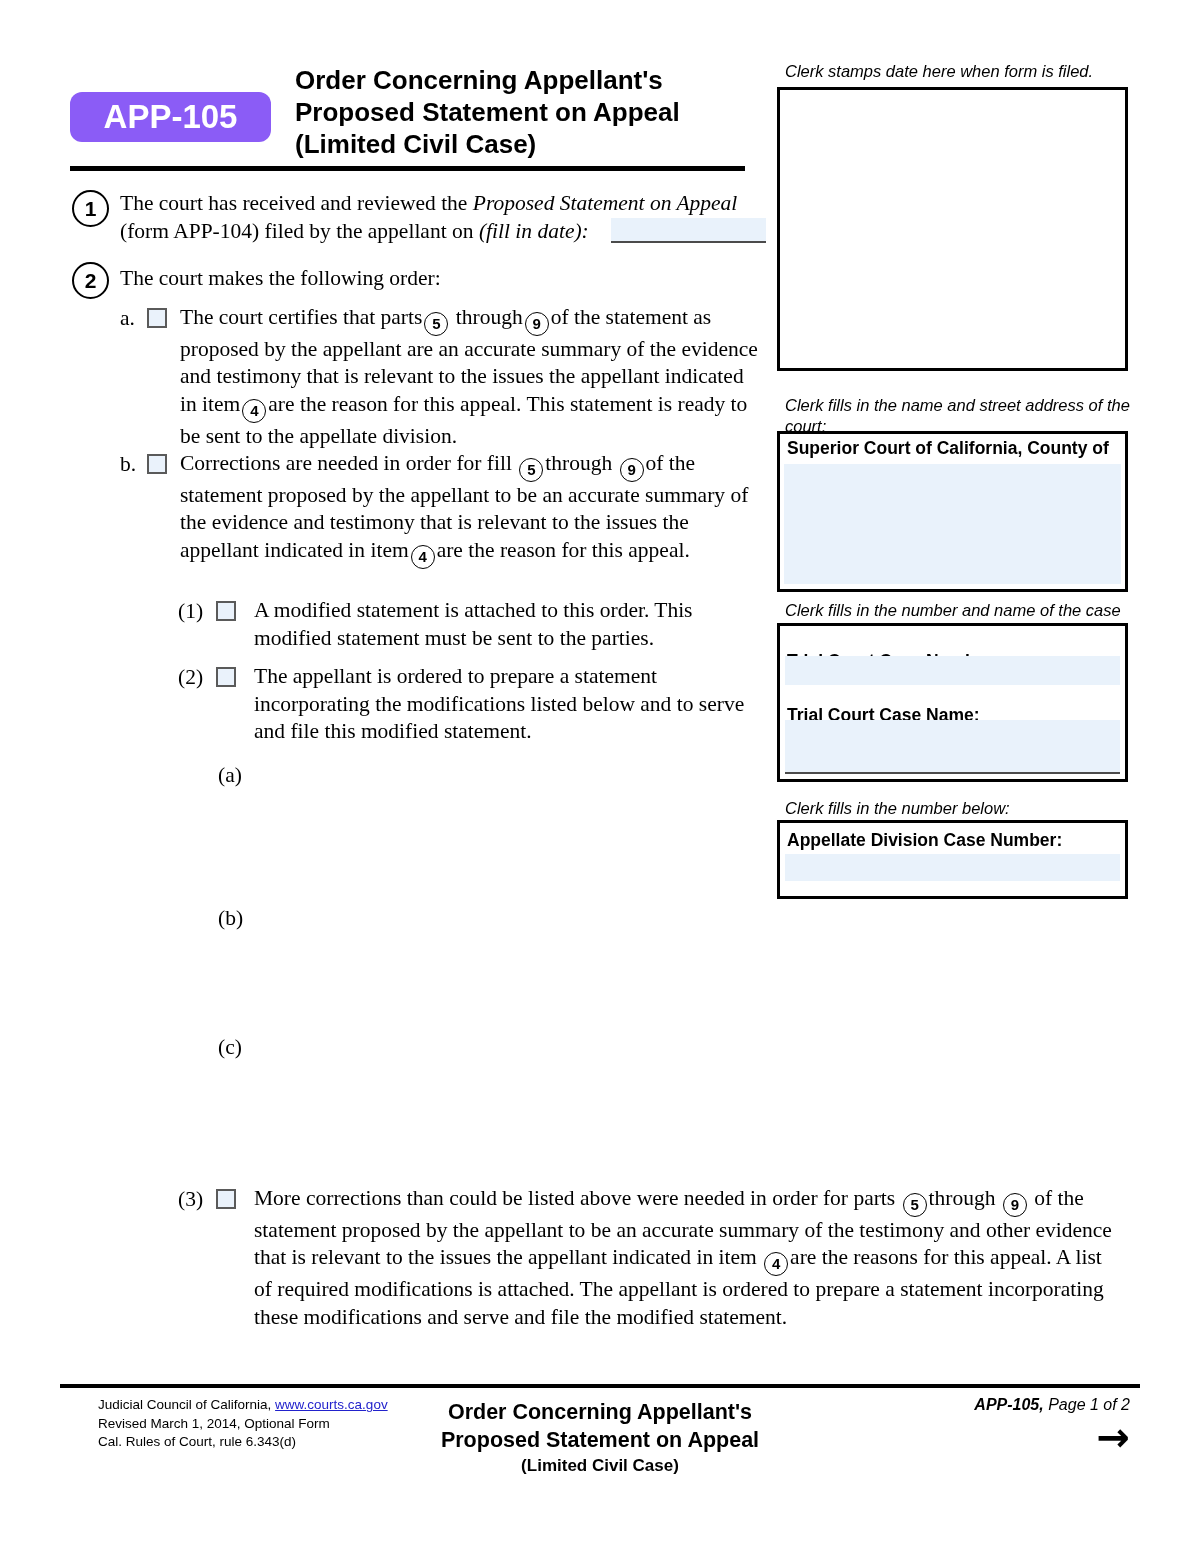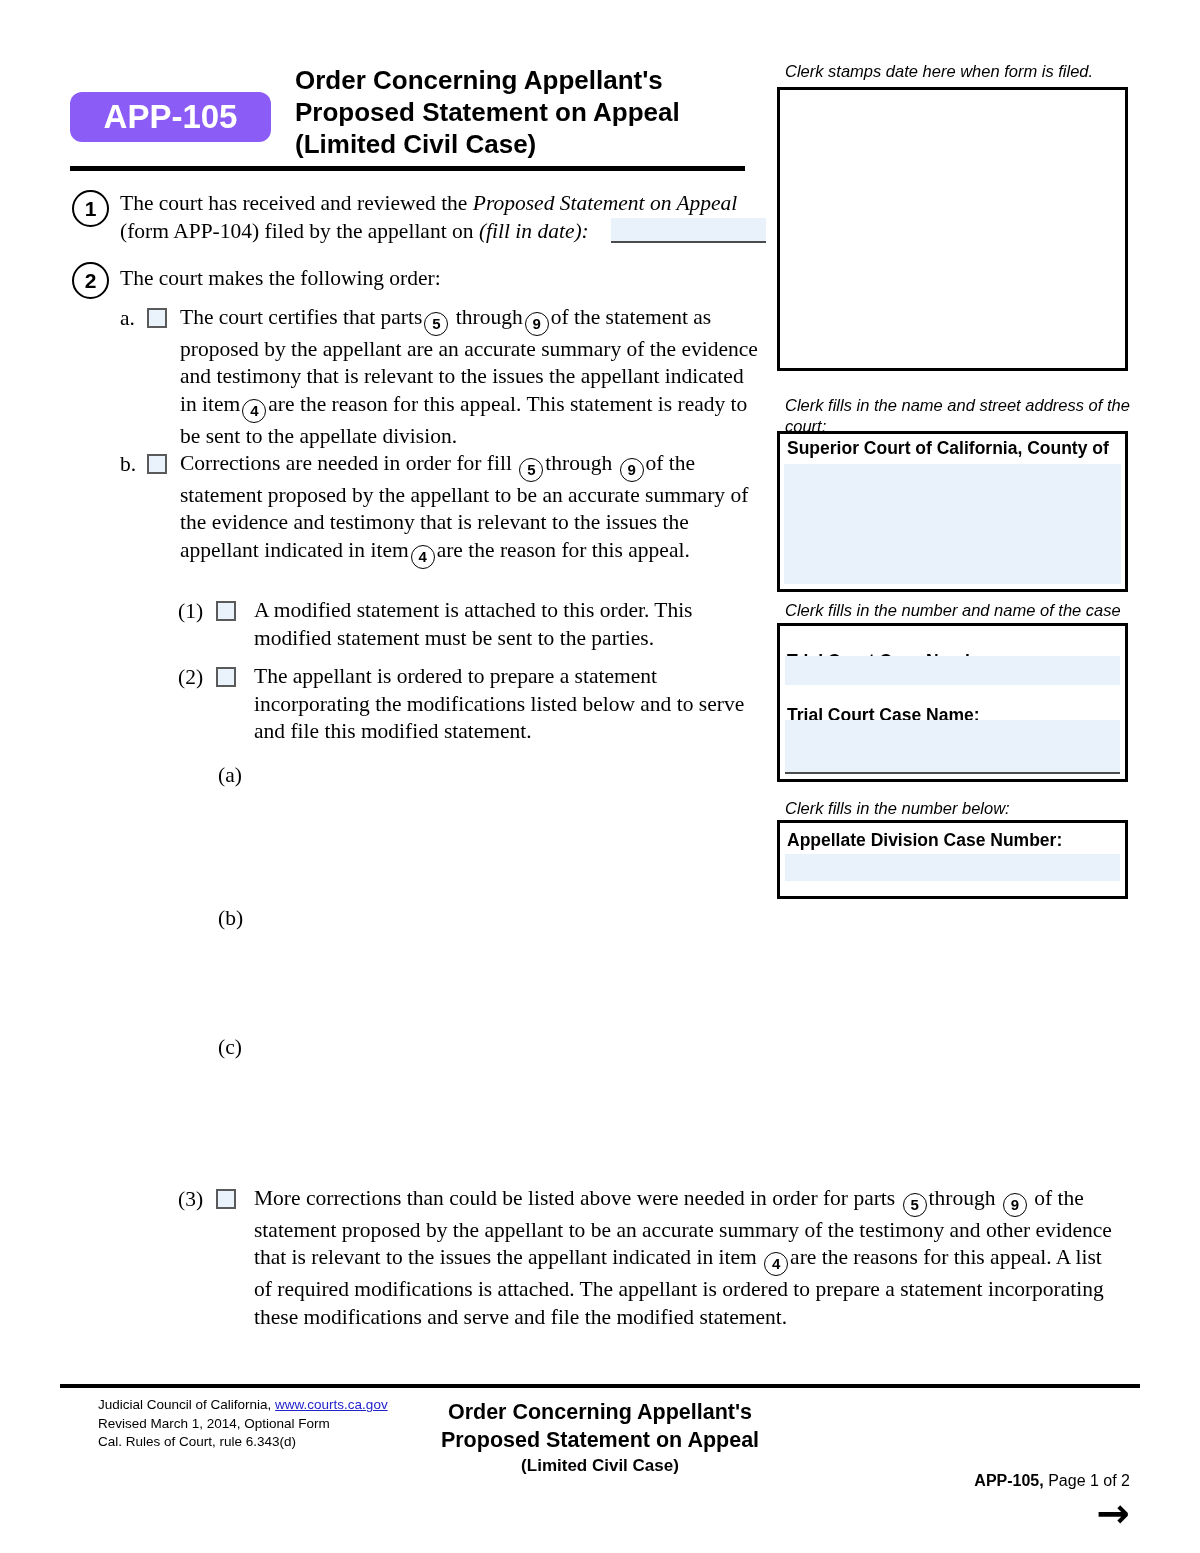--- a/index.html
+++ b/index.html
@@ -123,18 +123,18 @@
   <div class="abs fsmall" style="left:70px;top:1396px;width:330px;margin-left:28px;">
     <div><span>Judicial Council of California, </span><a href="#" class="flink">www.courts.ca.gov</a></div>
     <div>Revised March 1, 2014, Optional Form</div>
     <div>Cal. Rules of Court, rule 6.343(d)</div>
   </div>
   <div class="abs fcenter" style="left:350px;top:1398px;width:500px;">
     <div style="font-size:21.5px;line-height:28px;">Order Concerning Appellant's</div>
     <div style="font-size:21.5px;line-height:28px;">Proposed Statement on Appeal</div>
     <div style="font-size:17px;line-height:24px;">(Limited Civil Case)</div>
   </div>
-  <div class="abs fright" style="left:930px;top:1472px;width:200px;">
+  <div class="abs fright" style="left:930px;top:1396px;width:200px;font-style:italic;">
     <div><span style="font-weight:bold;">APP-105,</span> <span>Page 1 of 2</span></div>
     <div class="arrow" style="margin-top:6px;">→</div>
   </div>
 
 </div>
 
 </body></html>

